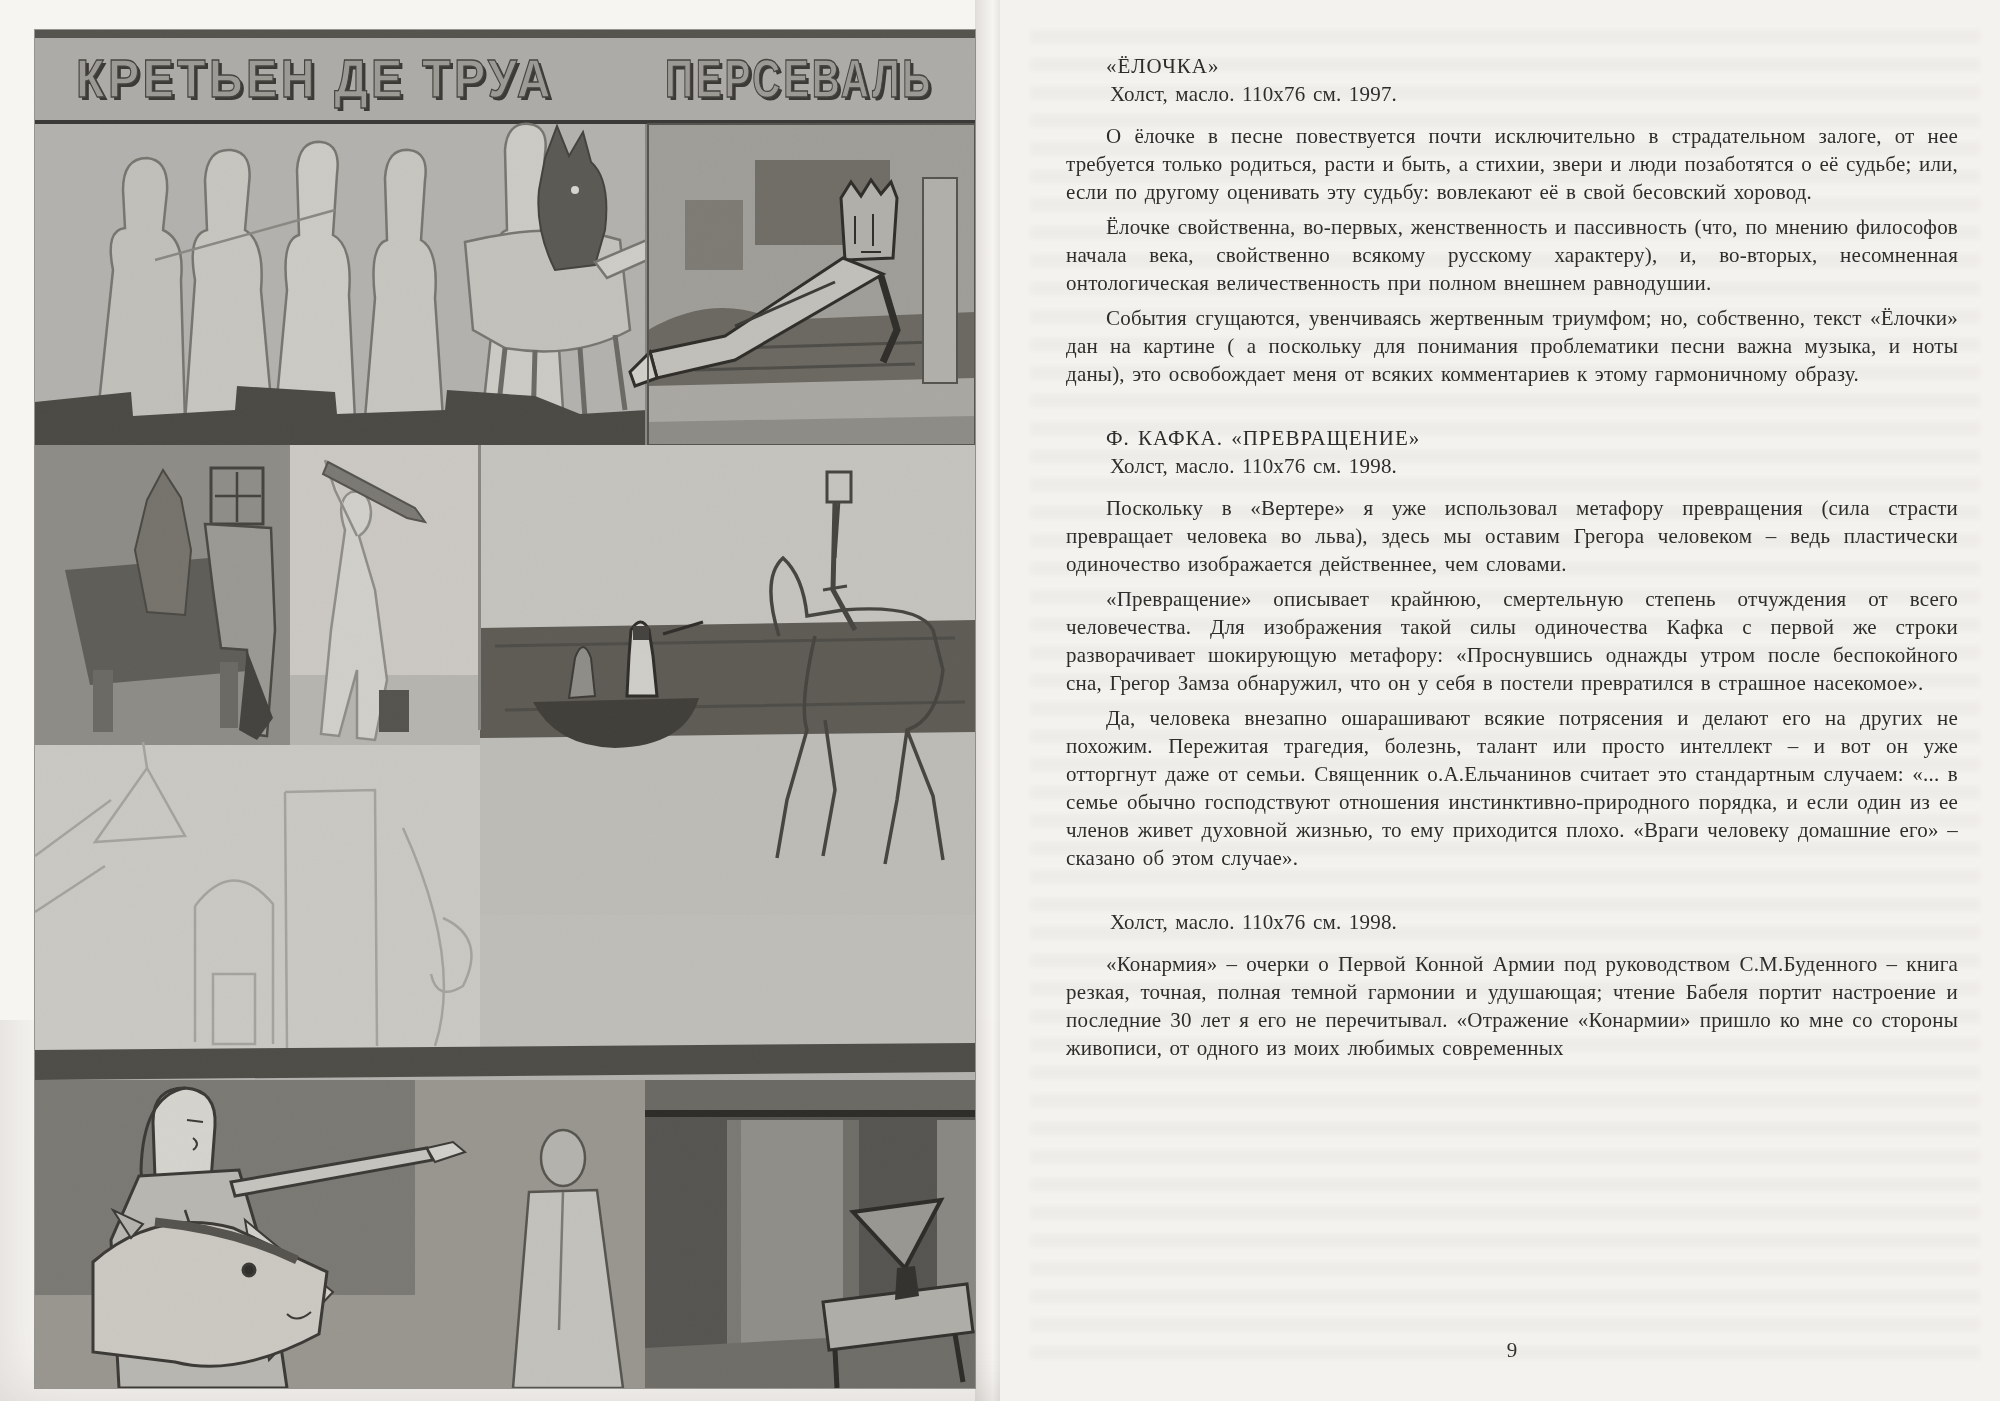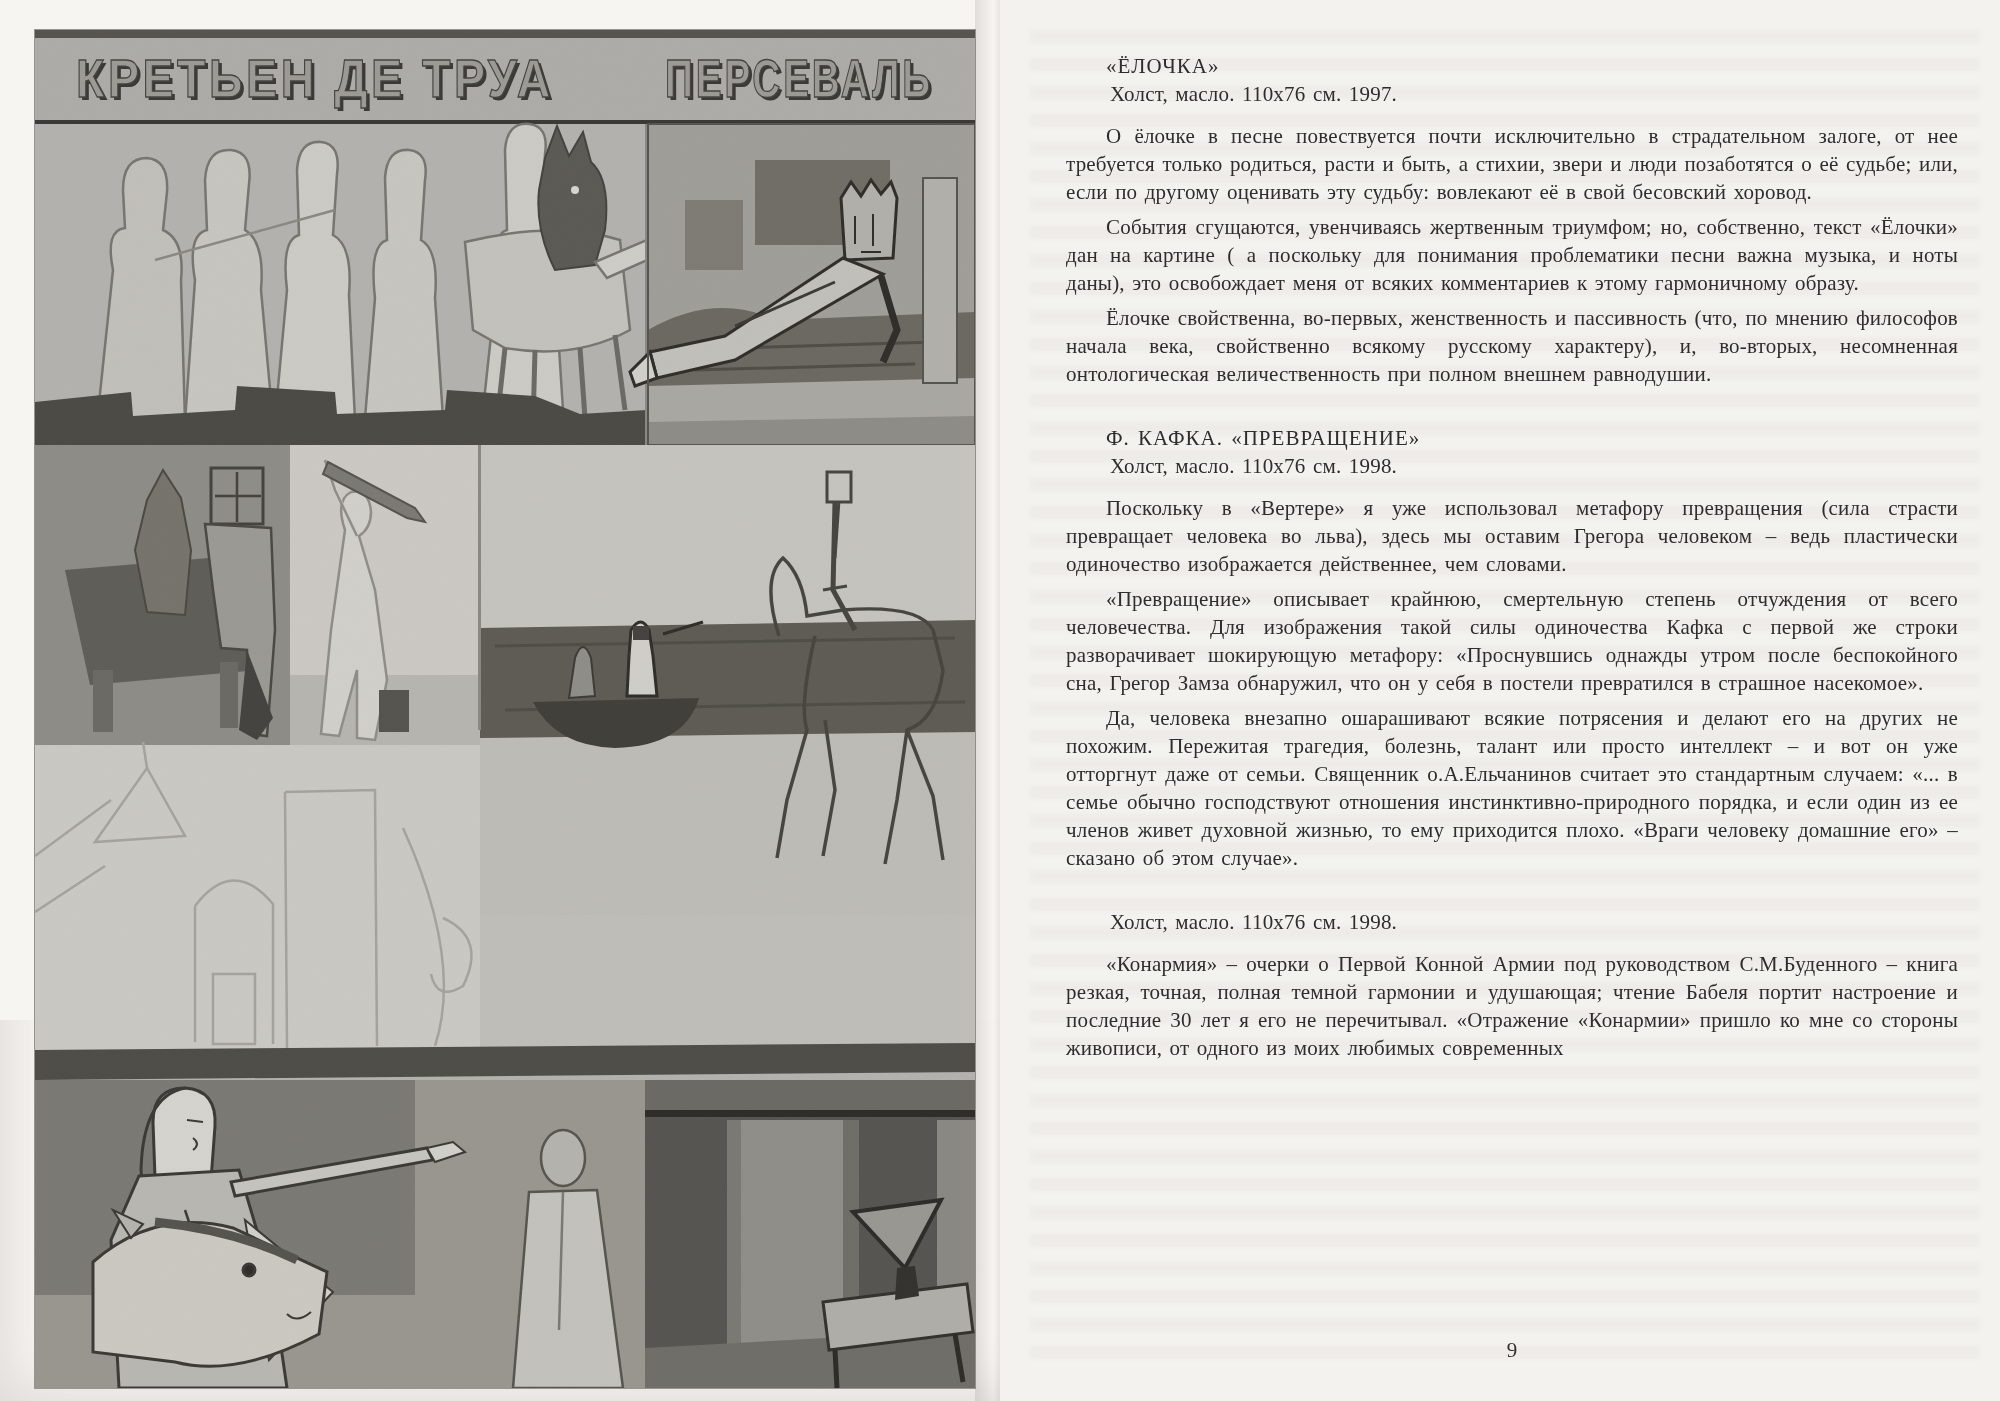--- a/index.html
+++ b/index.html
@@ -275,22 +275,22 @@
 
   <div class="page-right">
     <div class="ghost"></div>
 
     <article class="text-col">
 
       <section>
         <h2>«ЁЛОЧКА»</h2>
         <div class="subtitle">Холст, масло. 110х76 см. 1997.</div>
         <p>О ёлочке в песне повествуется почти исключительно в страдательном залоге, от нее требуется только родиться, расти и быть, а стихии, звери и люди позаботятся о её судьбе; или, если по другому оценивать эту судьбу: вовлекают её в свой бесовский хоровод.</p>
+        <p>Ёлочке свойственна, во-первых, женственность и пассивность (что, по мнению философов начала века, свойственно всякому русскому характеру), и, во-вторых, несомненная онтологическая величественность при полном внешнем равнодушии.</p>
         <p>События сгущаются, увенчиваясь жертвенным триумфом; но, собственно, текст «Ёлочки» дан на картине ( а поскольку для понимания проблематики песни важна музыка, и ноты даны), это освобождает меня от всяких комментариев к этому гармоничному образу.</p>
-        <p>Ёлочке свойственна, во-первых, женственность и пассивность (что, по мнению философов начала века, свойственно всякому русскому характеру), и, во-вторых, несомненная онтологическая величественность при полном внешнем равнодушии.</p>
       </section>
 
       <section>
         <h2>Ф. КАФКА. «ПРЕВРАЩЕНИЕ»</h2>
         <div class="subtitle">Холст, масло. 110х76 см. 1998.</div>
         <p>Поскольку в «Вертере» я уже использовал метафору превращения (сила страсти превращает человека во льва), здесь мы оставим Грегора человеком – ведь пластически одиночество изображается действеннее, чем словами.</p>
         <p>«Превращение» описывает крайнюю, смертельную степень отчуждения от всего человечества. Для изображения такой силы одиночества Кафка с первой же строки разворачивает шокирующую метафору: «Проснувшись однажды утром после беспокойного сна, Грегор Замза обнаружил, что он у себя в постели превратился в страшное насекомое».</p>
         <p>Да, человека внезапно ошарашивают всякие потрясения и делают его на других не похожим. Пережитая трагедия, болезнь, талант или просто интеллект – и вот он уже отторгнут даже от семьи. Священник о.А.Ельчанинов считает это стандартным случаем: «... в семье обычно господствуют отношения инстинктивно-природного порядка, и если один из ее членов живет духовной жизнью, то ему приходится плохо. «Враги человеку домашние его» – сказано об этом случае».</p>
       </section>
 

